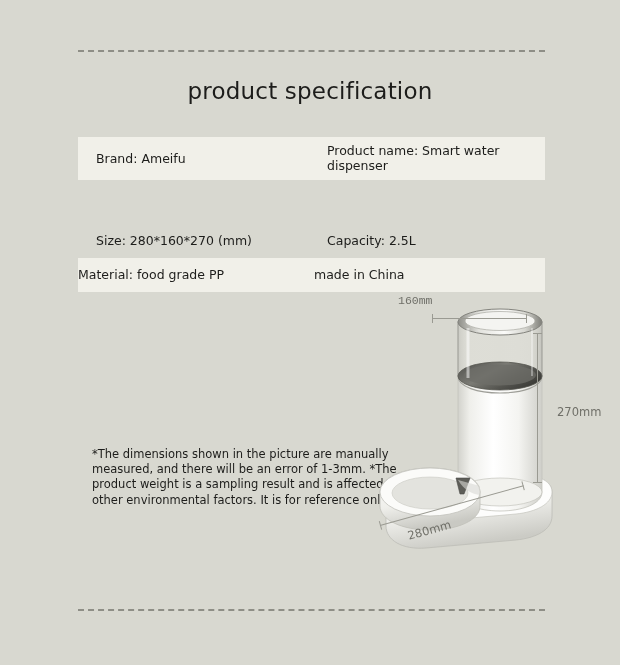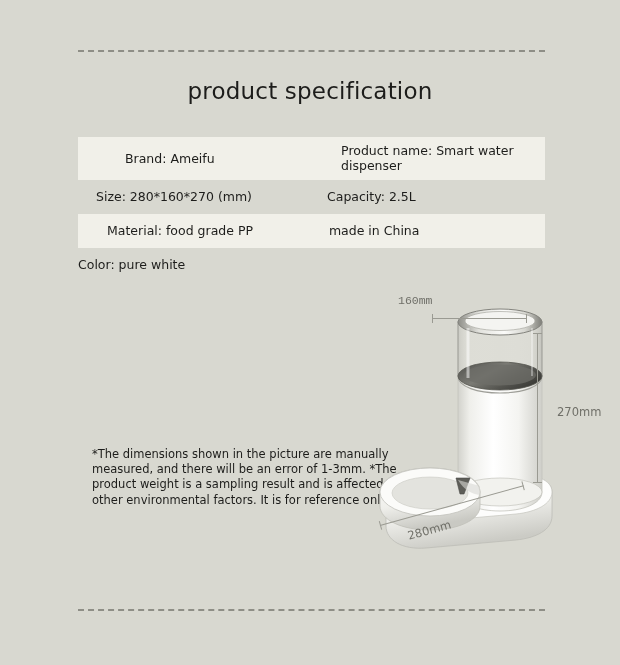--- a/index.html
+++ b/index.html
@@ -51,22 +51,22 @@
     left: 78px;
     top: 137px;
     width: 467px;
   }
   .spec-row {
     display: flex;
     align-items: center;
     min-height: 34px;
     box-sizing: border-box;
   }
-  .spec-row.striped { background: #f1f0e9; padding-left: 29px; }
-  .spec-row.plain   { background: transparent; }
+  .spec-row.striped { background: #f1f0e9; }
+  .spec-row.plain   { background: transparent; margin-top: 44px; }
   .spec-cell {
     font-size: 12.5px;
     color: #1d1d1b;
     line-height: 1.22;
     box-sizing: border-box;
     padding: 6px 6px 6px 0;
   }
   .spec-cell.left  { width: 249px; padding-left: 18px; }
   .spec-cell.right { width: 218px; padding-left: 0px; }
 
@@ -195,21 +195,20 @@
       <div class="spec-cell left">Size: 280*160*270 (mm)</div>
       <div class="spec-cell right">Capacity: 2.5L</div>
     </div>
 
     <div class="spec-row striped">
       <div class="spec-cell right">Material: food grade PP</div>
       <div class="spec-cell left">made in China</div>
     </div>
 
     <div class="spec-row plain">
-      <div class="spec-cell right">Color: pure white</div>
     </div>
 
   </div>
 
   <div class="disclaimer">*The dimensions shown in the picture are manually measured, and there will be an error of 1-3mm. *The product weight is a sampling result and is affected by other environmental factors. It is for reference only.</div>
 
   <div class="product-figure">
 
     <svg class="product-svg" width="270" height="290" viewBox="0 0 270 290">
       <defs>

